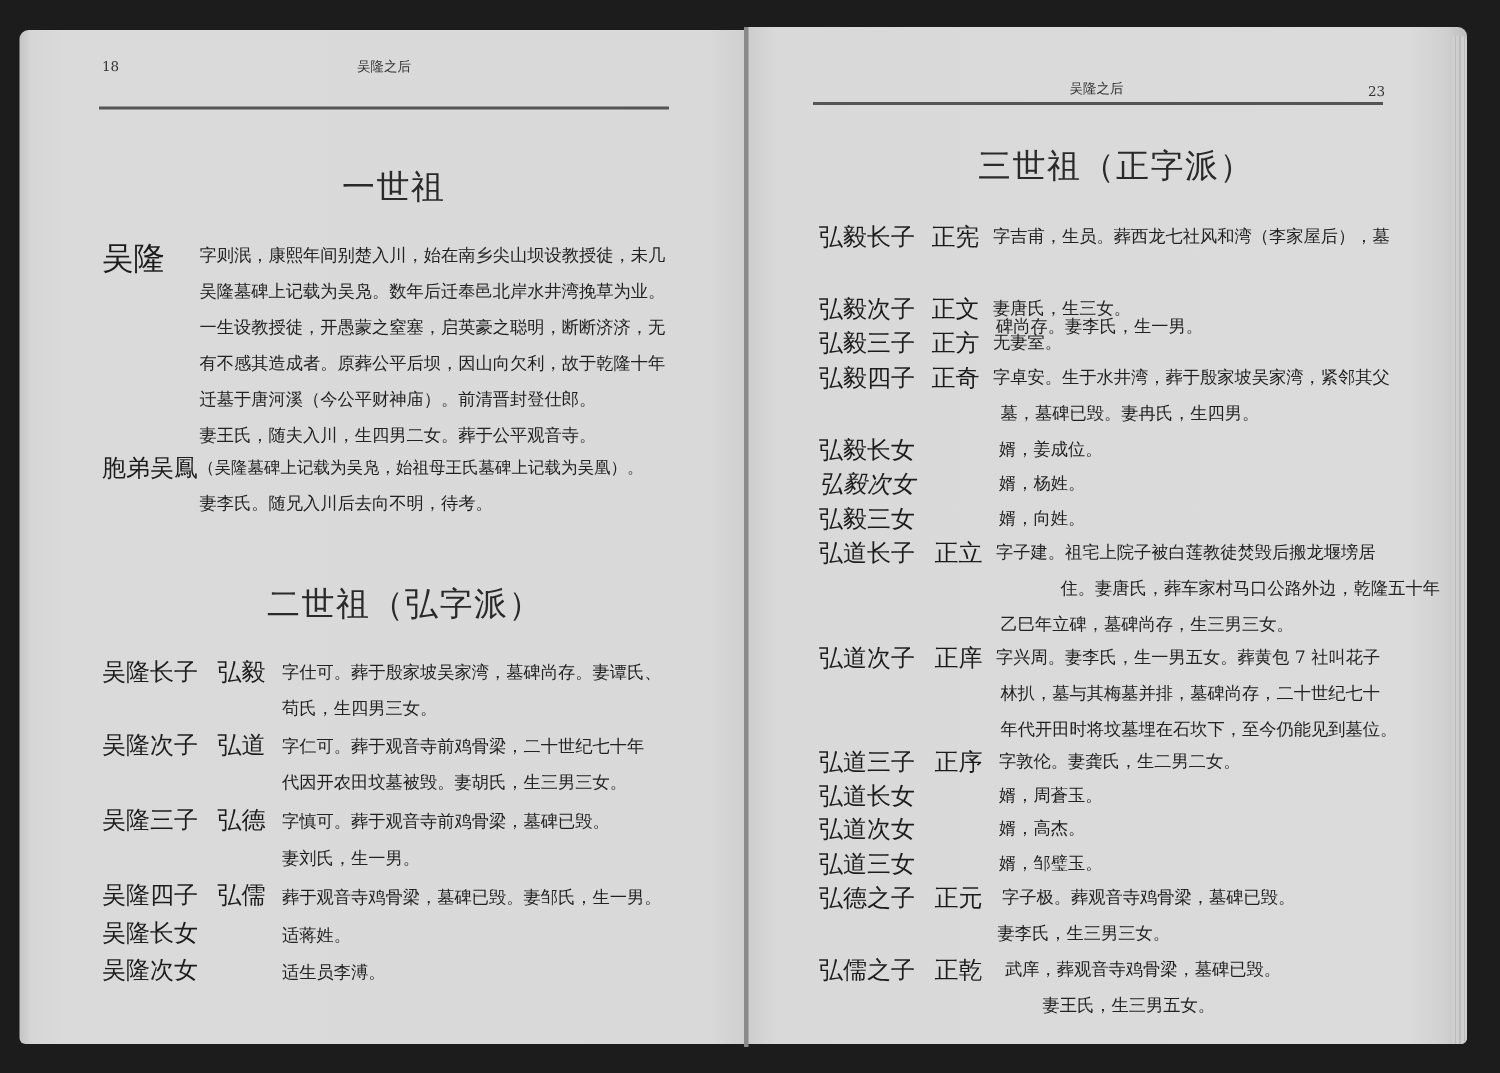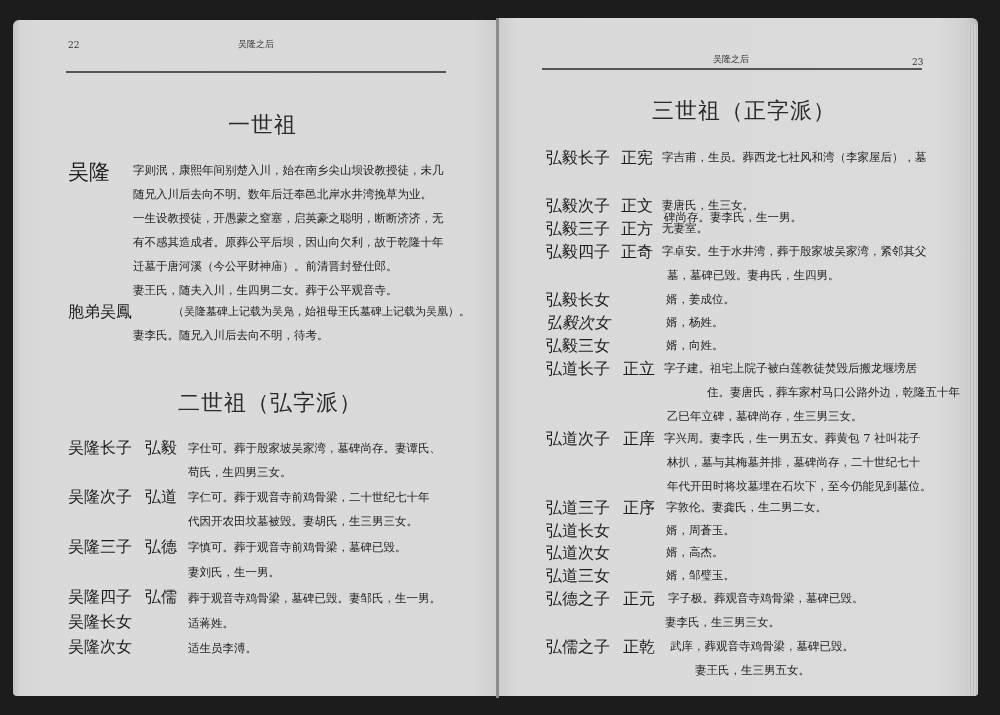--- a/index.html
+++ b/index.html
@@ -51,36 +51,36 @@
   .name-big { font-size:21px; }
 </style>
 </head>
 <body>
 
 <div class="page page-left"></div>
 <div class="page page-right"></div>
 <div class="gutter"></div>
 <div class="edge-right"></div>
 
-<div class="pnum" style="left:68px;">22</div>
+<div class="pnum" style="left:68px;">18</div>
 <div class="running-head" style="left:238px;">吴隆之后</div>
 <div class="rule" style="left:66px; top:71px; width:380px;"></div>
 
 <div class="section-title" style="left:228px; top:110px;">一世祖</div>
 
 <div class="big name-big" style="left:68px; top:158px;">吴隆</div>
 <div class="txt" style="left:133px; top:160px;">字则泯，康熙年间别楚入川，始在南乡尖山坝设教授徒，未几</div>
-<div class="txt" style="left:133px; top:184px;">随兄入川后去向不明。数年后迁奉邑北岸水井湾挽草为业。</div>
+<div class="txt" style="left:133px; top:184px;">吴隆墓碑上记载为吴凫。数年后迁奉邑北岸水井湾挽草为业。</div>
 <div class="txt" style="left:133px; top:208px;">一生设教授徒，开愚蒙之窒塞，启英豪之聪明，断断济济，无</div>
 <div class="txt" style="left:133px; top:232px;">有不感其造成者。原葬公平后坝，因山向欠利，故于乾隆十年</div>
 <div class="txt" style="left:133px; top:256px;">迁墓于唐河溪（今公平财神庙）。前清晋封登仕郎。</div>
 <div class="txt" style="left:133px; top:280px;">妻王氏，随夫入川，生四男二女。葬于公平观音寺。</div>
 
 <div class="big" style="left:68px; top:302px;">胞弟吴鳳</div>
-<div class="txt" style="left:132px; top:301px; font-size:11px;margin-left:41px;">（吴隆墓碑上记载为吴凫，始祖母王氏墓碑上记载为吴凰）。</div>
+<div class="txt" style="left:132px; top:301px; font-size:11px;">（吴隆墓碑上记载为吴凫，始祖母王氏墓碑上记载为吴凰）。</div>
 <div class="txt" style="left:133px; top:325px;">妻李氏。随兄入川后去向不明，待考。</div>
 
 <div class="section-title" style="left:178px; top:388px;">二世祖（弘字派）</div>
 
 <div class="big" style="left:68px; top:438px;">吴隆长子</div>
 <div class="big" style="left:145px; top:438px;">弘毅</div>
 <div class="txt" style="left:188px; top:438px;">字仕可。葬于殷家坡吴家湾，墓碑尚存。妻谭氏、</div>
 <div class="txt" style="left:188px; top:462px;">苟氏，生四男三女。</div>
 
 <div class="big" style="left:68px; top:487px;">吴隆次子</div>

